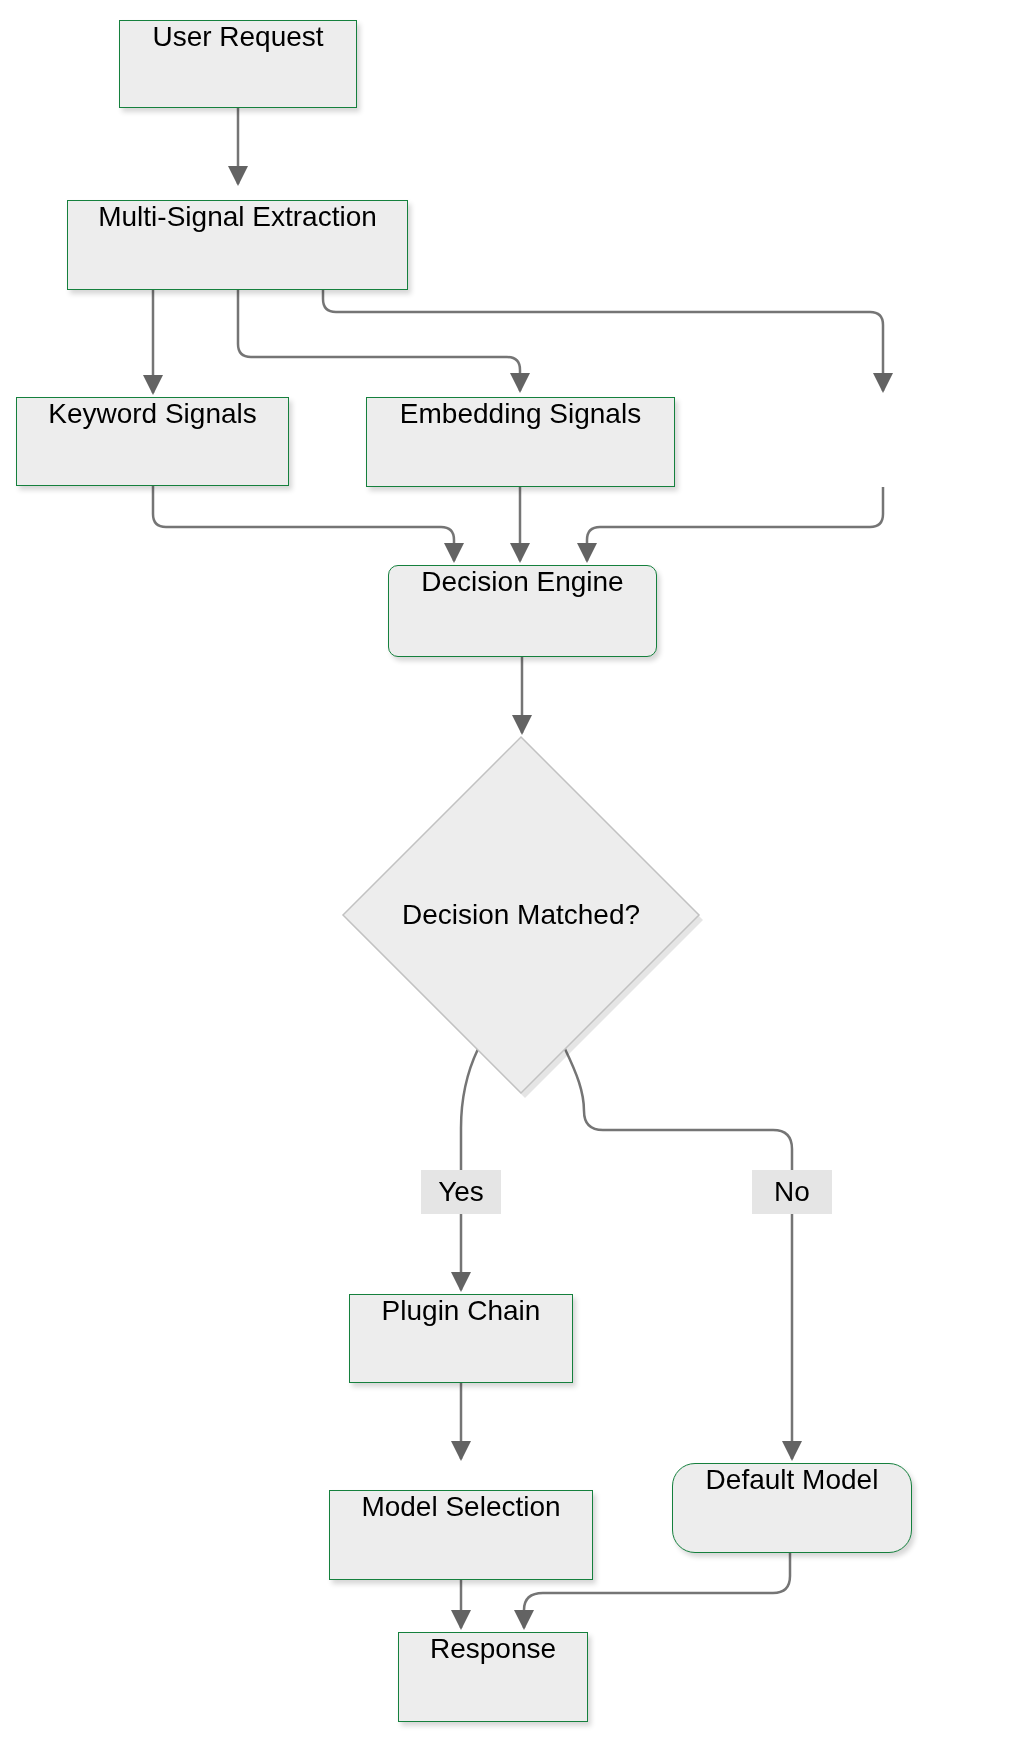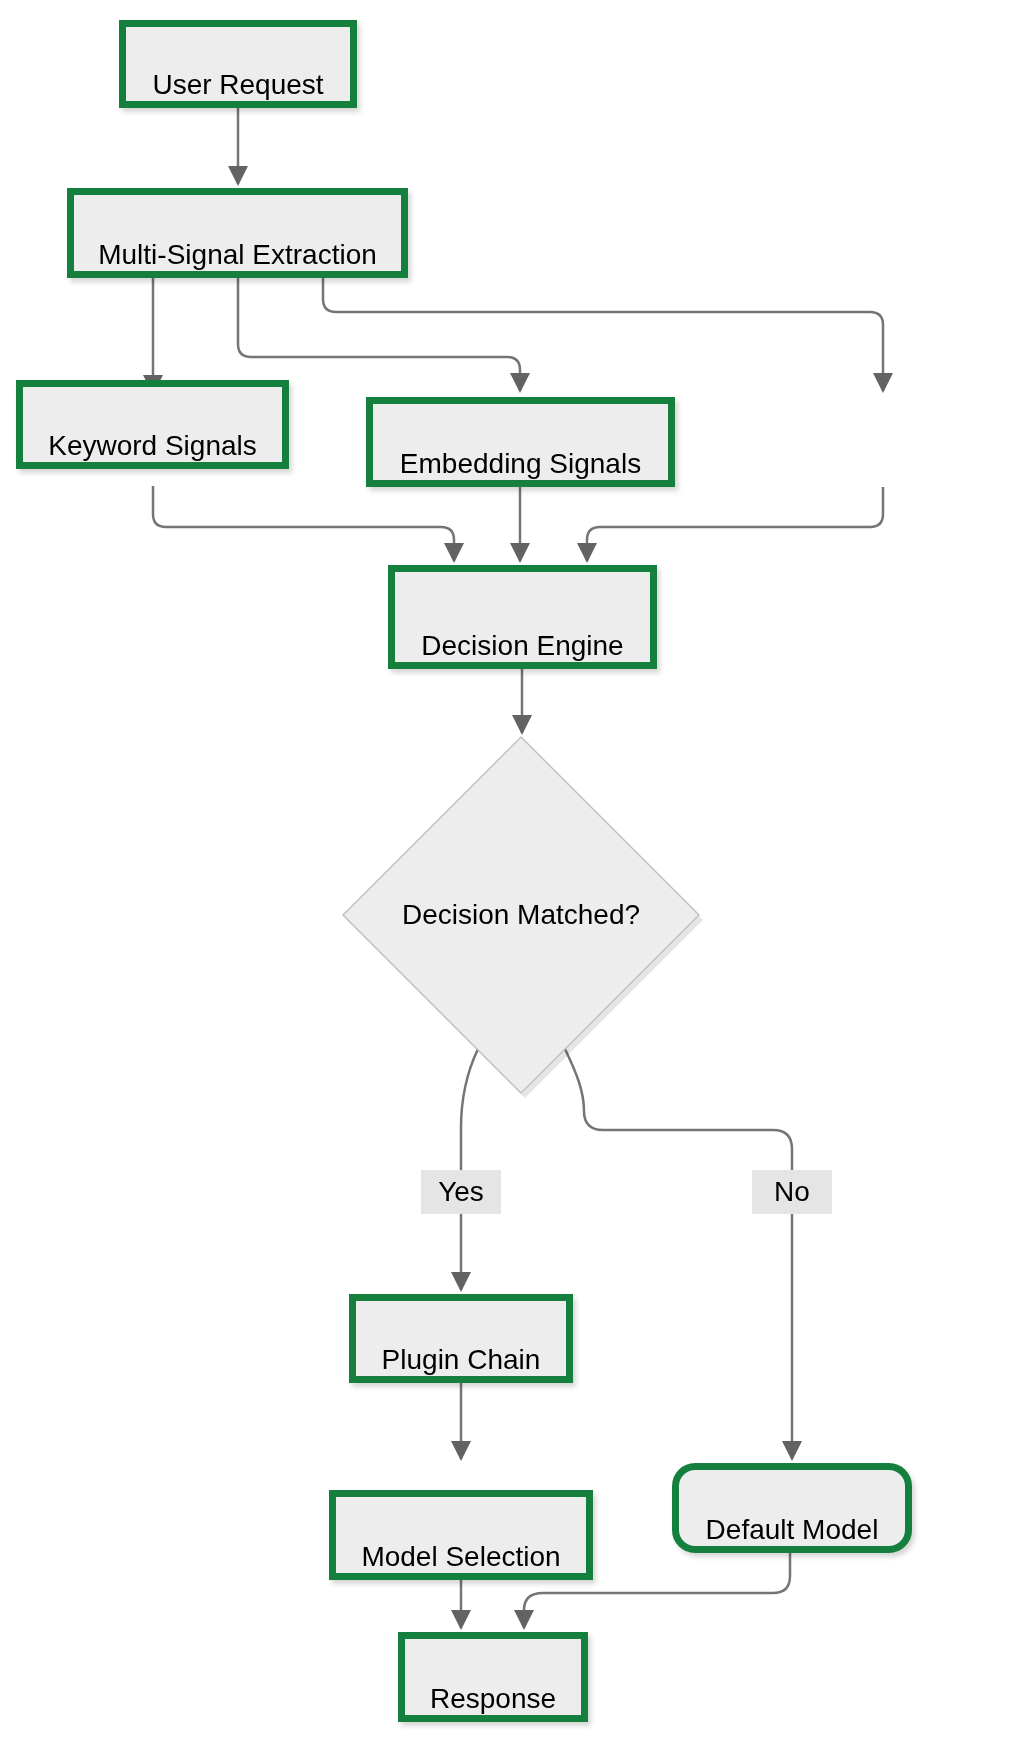--- a/index.html
+++ b/index.html
@@ -18,24 +18,24 @@
   .edges {
     position: absolute;
     left: 0;
     top: 0;
     width: 1029px;
     height: 1742px;
   }
   .node {
     position: absolute;
     background: #ededed;
-    border: 7px solid #15803d;
+    border: 1px solid #15803d;
     box-shadow: 3px 4px 5px rgba(0,0,0,0.16);
     display: flex;
-    align-items: flex-end;
+    align-items: flex-start;
     justify-content: center;
     box-sizing: border-box;
   }
   .node-label, .diamond-label {
     font-size: 28px;
     color: #000000;
     white-space: nowrap;
   }
   .diamond-label-wrap {
     position: absolute;
@@ -82,34 +82,34 @@
     </g>
 
     <polygon points="525,742 703,920 525,1098 347,920" fill="rgba(0,0,0,0.10)"></polygon>
     <polygon points="521,737 699,915 521,1093 343,915" fill="#ededed" stroke="#c2c2c2" stroke-width="1.5"></polygon>
   </svg>
 
   <div class="node" style="left:119px; top:20px; width:238px; height:88px;">
     <span class="node-label">User Request</span>
   </div>
 
-  <div class="node" style="left:67px; top:188px; width:341px; height:90px;">
+  <div class="node" style="left:67px; top:200px; width:341px; height:90px;">
     <span class="node-label">Multi-Signal Extraction</span>
   </div>
 
-  <div class="node" style="left:16px; top:380px; width:273px; height:89px;">
+  <div class="node" style="left:16px; top:397px; width:273px; height:89px;">
     <span class="node-label">Keyword Signals</span>
   </div>
 
   <div class="node" style="left:366px; top:397px; width:309px; height:90px;">
     <span class="node-label">Embedding Signals</span>
   </div>
 
 
-  <div class="node" style="left:388px; top:565px; width:269px; height:104px;">
+  <div class="node" style="left:388px; top:565px; width:269px; height:92px;border-radius:10px;">
     <span class="node-label">Decision Engine</span>
   </div>
 
   <div class="diamond-label-wrap" style="left:361px; top:893px; width:320px; height:44px;">
     <span class="diamond-label">Decision Matched?</span>
   </div>
 
   <div class="edge-label" style="left:421px; top:1170px; width:80px; height:44px;">Yes</div>
 
   <div class="edge-label" style="left:752px; top:1170px; width:80px; height:44px;">No</div>

